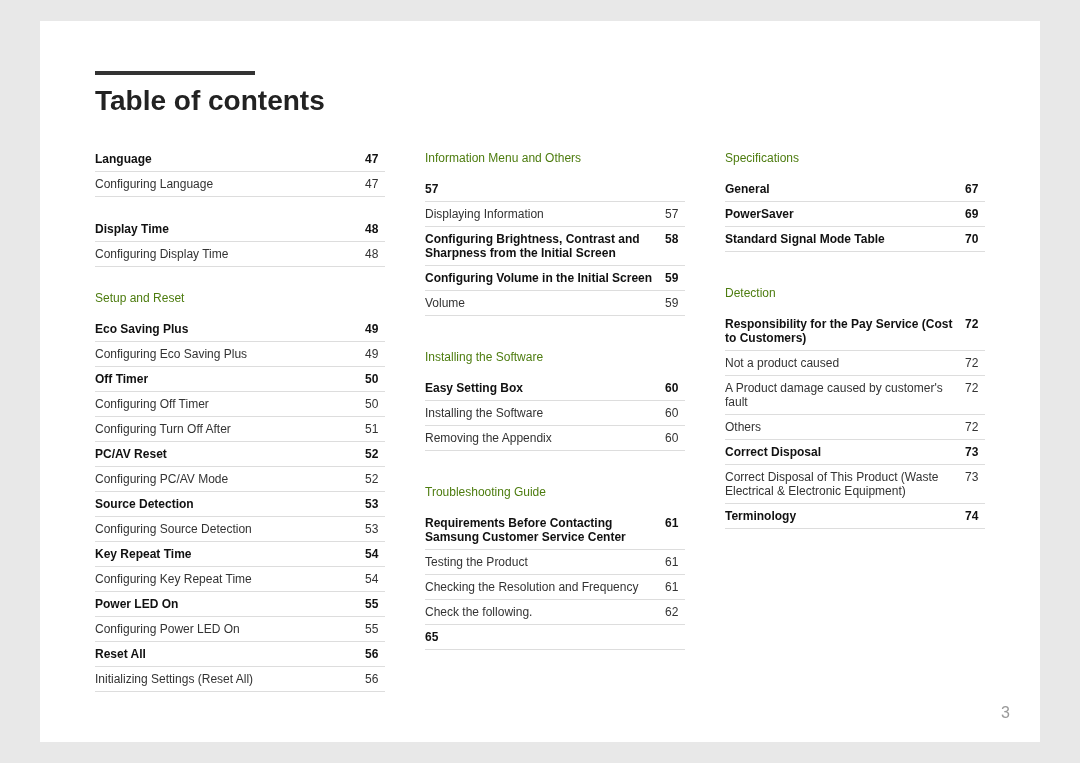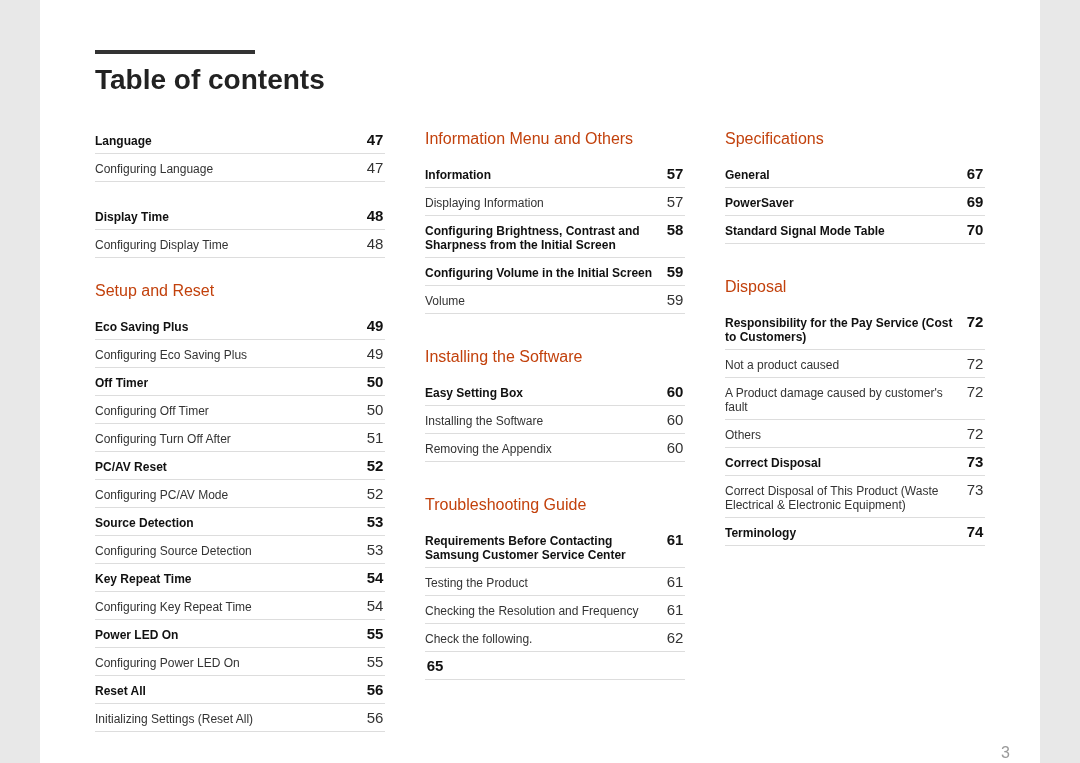--- a/index.html
+++ b/index.html
@@ -29,22 +29,22 @@
       font-weight: bold;
       color: #222;
       margin-bottom: 30px;
     }
     .toc-grid {
       display: grid;
       grid-template-columns: 290px 1fr 260px;
       gap: 12px 40px;
     }
     .section-heading {
-      color: #c2410c;
-      font-size: 16px;
+      color: #4d7c0f;
+      font-size: 12px;
       font-weight: normal;
       margin-bottom: 12px;
       margin-top: 4px;
     }
     .toc-entry {
       display: flex;
       justify-content: space-between;
       align-items: baseline;
       border-bottom: 1px solid #ddd;
       padding: 5px 0;
@@ -58,23 +58,23 @@
     .toc-entry.bold-entry .entry-page {
       font-weight: bold;
       color: #111;
     }
     .entry-label {
       flex: 1;
       padding-right: 8px;
       font-size: 12px;
     }
     .entry-page {
-      font-size: 15px;
+      font-size: 12px;
       min-width: 20px;
-      text-align: center;
+      text-align: left;
     }
     .spacer { height: 20px; }
     .col-left {}
     .col-mid {}
     .col-right {}
     .page-number {
       position: absolute;
       bottom: 20px;
       right: 30px;
       font-size: 16px;
@@ -181,21 +181,20 @@
             <span class="entry-label">Initializing Settings (Reset All)</span>
             <span class="entry-page">56</span>
           </div>
         </div>
     </div>
 
     <div class="col-mid">
       <h2 class="section-heading">Information Menu and Others</h2>
       <div id="info-entries">
           <div class="toc-entry bold-entry">
-            <span class="entry-label">Information</span>
             <span class="entry-page">57</span>
           </div>
           <div class="toc-entry">
             <span class="entry-label">Displaying Information</span>
             <span class="entry-page">57</span>
           </div>
           <div class="toc-entry bold-entry">
             <span class="entry-label">Configuring Brightness, Contrast and Sharpness from the Initial Screen</span>
             <span class="entry-page">58</span>
           </div>
@@ -265,21 +264,21 @@
             <span class="entry-page">69</span>
           </div>
           <div class="toc-entry bold-entry">
             <span class="entry-label">Standard Signal Mode Table</span>
             <span class="entry-page">70</span>
           </div>
         </div>
 
       <div class="spacer" style="height:30px;"></div>
 
-      <h2 class="section-heading">Disposal</h2>
+      <h2 class="section-heading">Detection</h2>
       <div id="appendix-entries">
           <div class="toc-entry bold-entry">
             <span class="entry-label">Responsibility for the Pay Service (Cost to Customers)</span>
             <span class="entry-page">72</span>
           </div>
           <div class="toc-entry">
             <span class="entry-label">Not a product caused</span>
             <span class="entry-page">72</span>
           </div>
           <div class="toc-entry">

